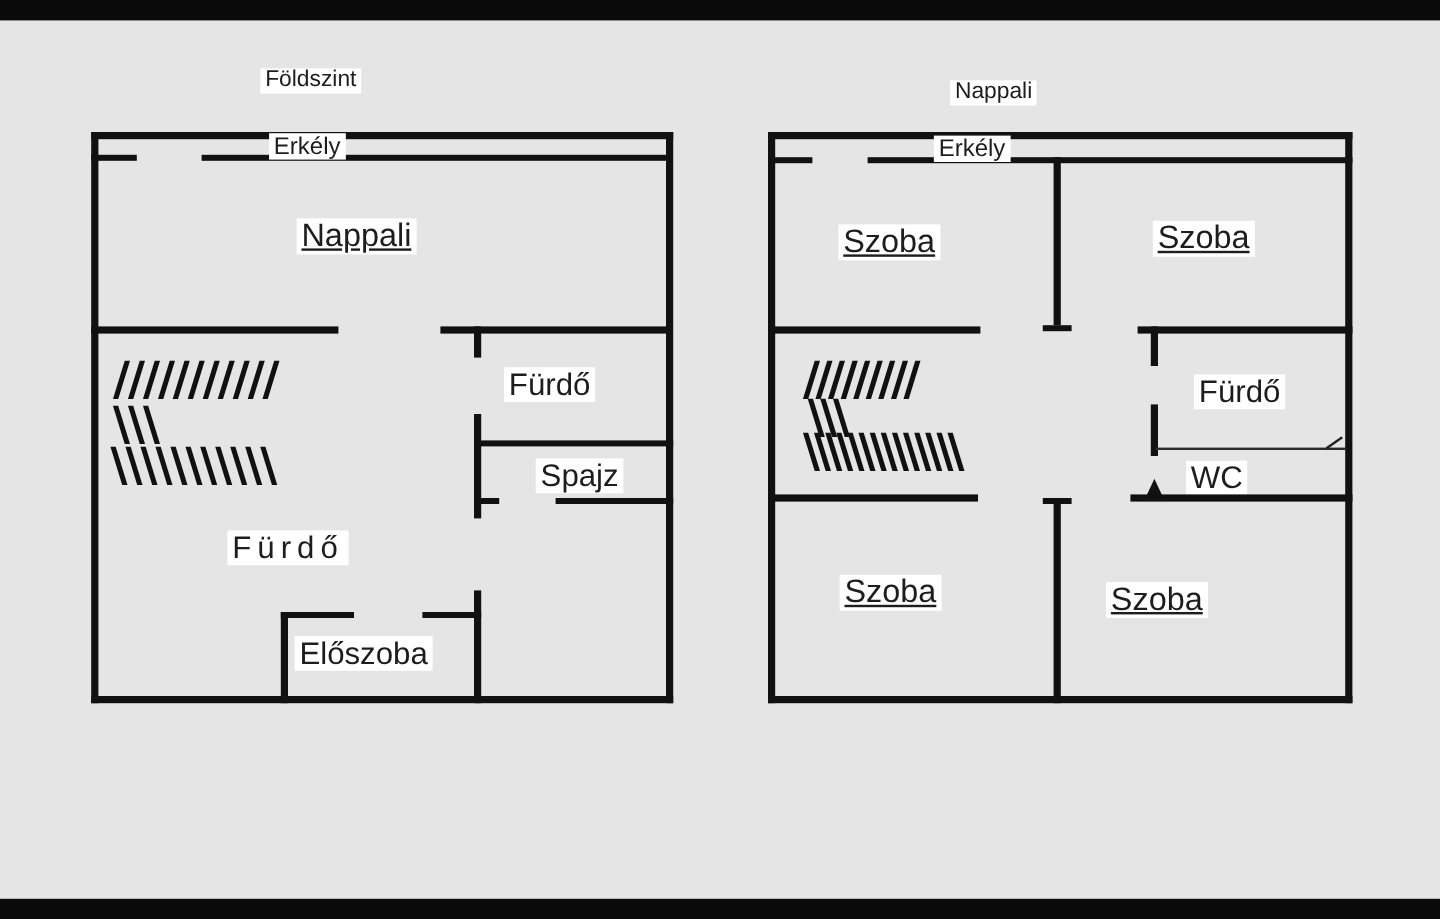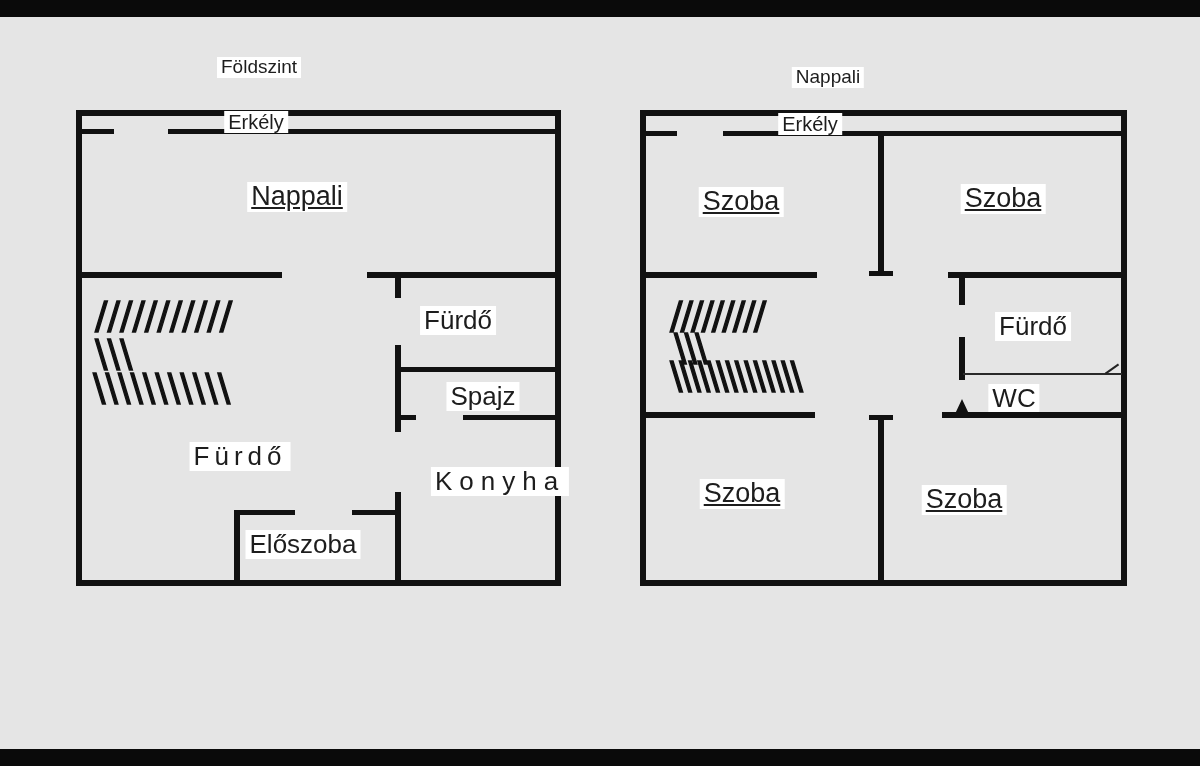--- a/index.html
+++ b/index.html
@@ -71,21 +71,20 @@
     <div class="wall" style="left:395px;top:272px;width:6px;height:26px"></div>
     <div class="wall" style="left:395px;top:345px;width:6px;height:87px"></div>
     <div class="room-label" style="left:458px;top:306px">Fürdő</div>
 
     <div class="wall" style="left:398px;top:367px;width:163px;height:5px"></div>
     <div class="wall" style="left:395px;top:415px;width:21px;height:5px"></div>
     <div class="wall" style="left:463px;top:415px;width:98px;height:5px"></div>
     <div class="room-label" style="left:483px;top:382px">Spajz</div>
 
     <div class="wall" style="left:395px;top:492px;width:6px;height:94px"></div>
-    <div class="room-label sp2" style="left:500px;top:467px">Konyha</div>
 
     <div class="room-label sp1" style="left:240px;top:442px">Fürdő</div>
 
     <div class="wall" style="left:234px;top:510px;width:61px;height:5px"></div>
     <div class="wall" style="left:352px;top:510px;width:49px;height:5px"></div>
     <div class="wall" style="left:234px;top:510px;width:6px;height:76px"></div>
     <div class="room-label" style="left:303px;top:530px">Előszoba</div>
 
     <div class="hatch" style="left:95px;top:297px">///////////</div>
     <div class="hatch" style="left:95px;top:335px">\\\</div>

